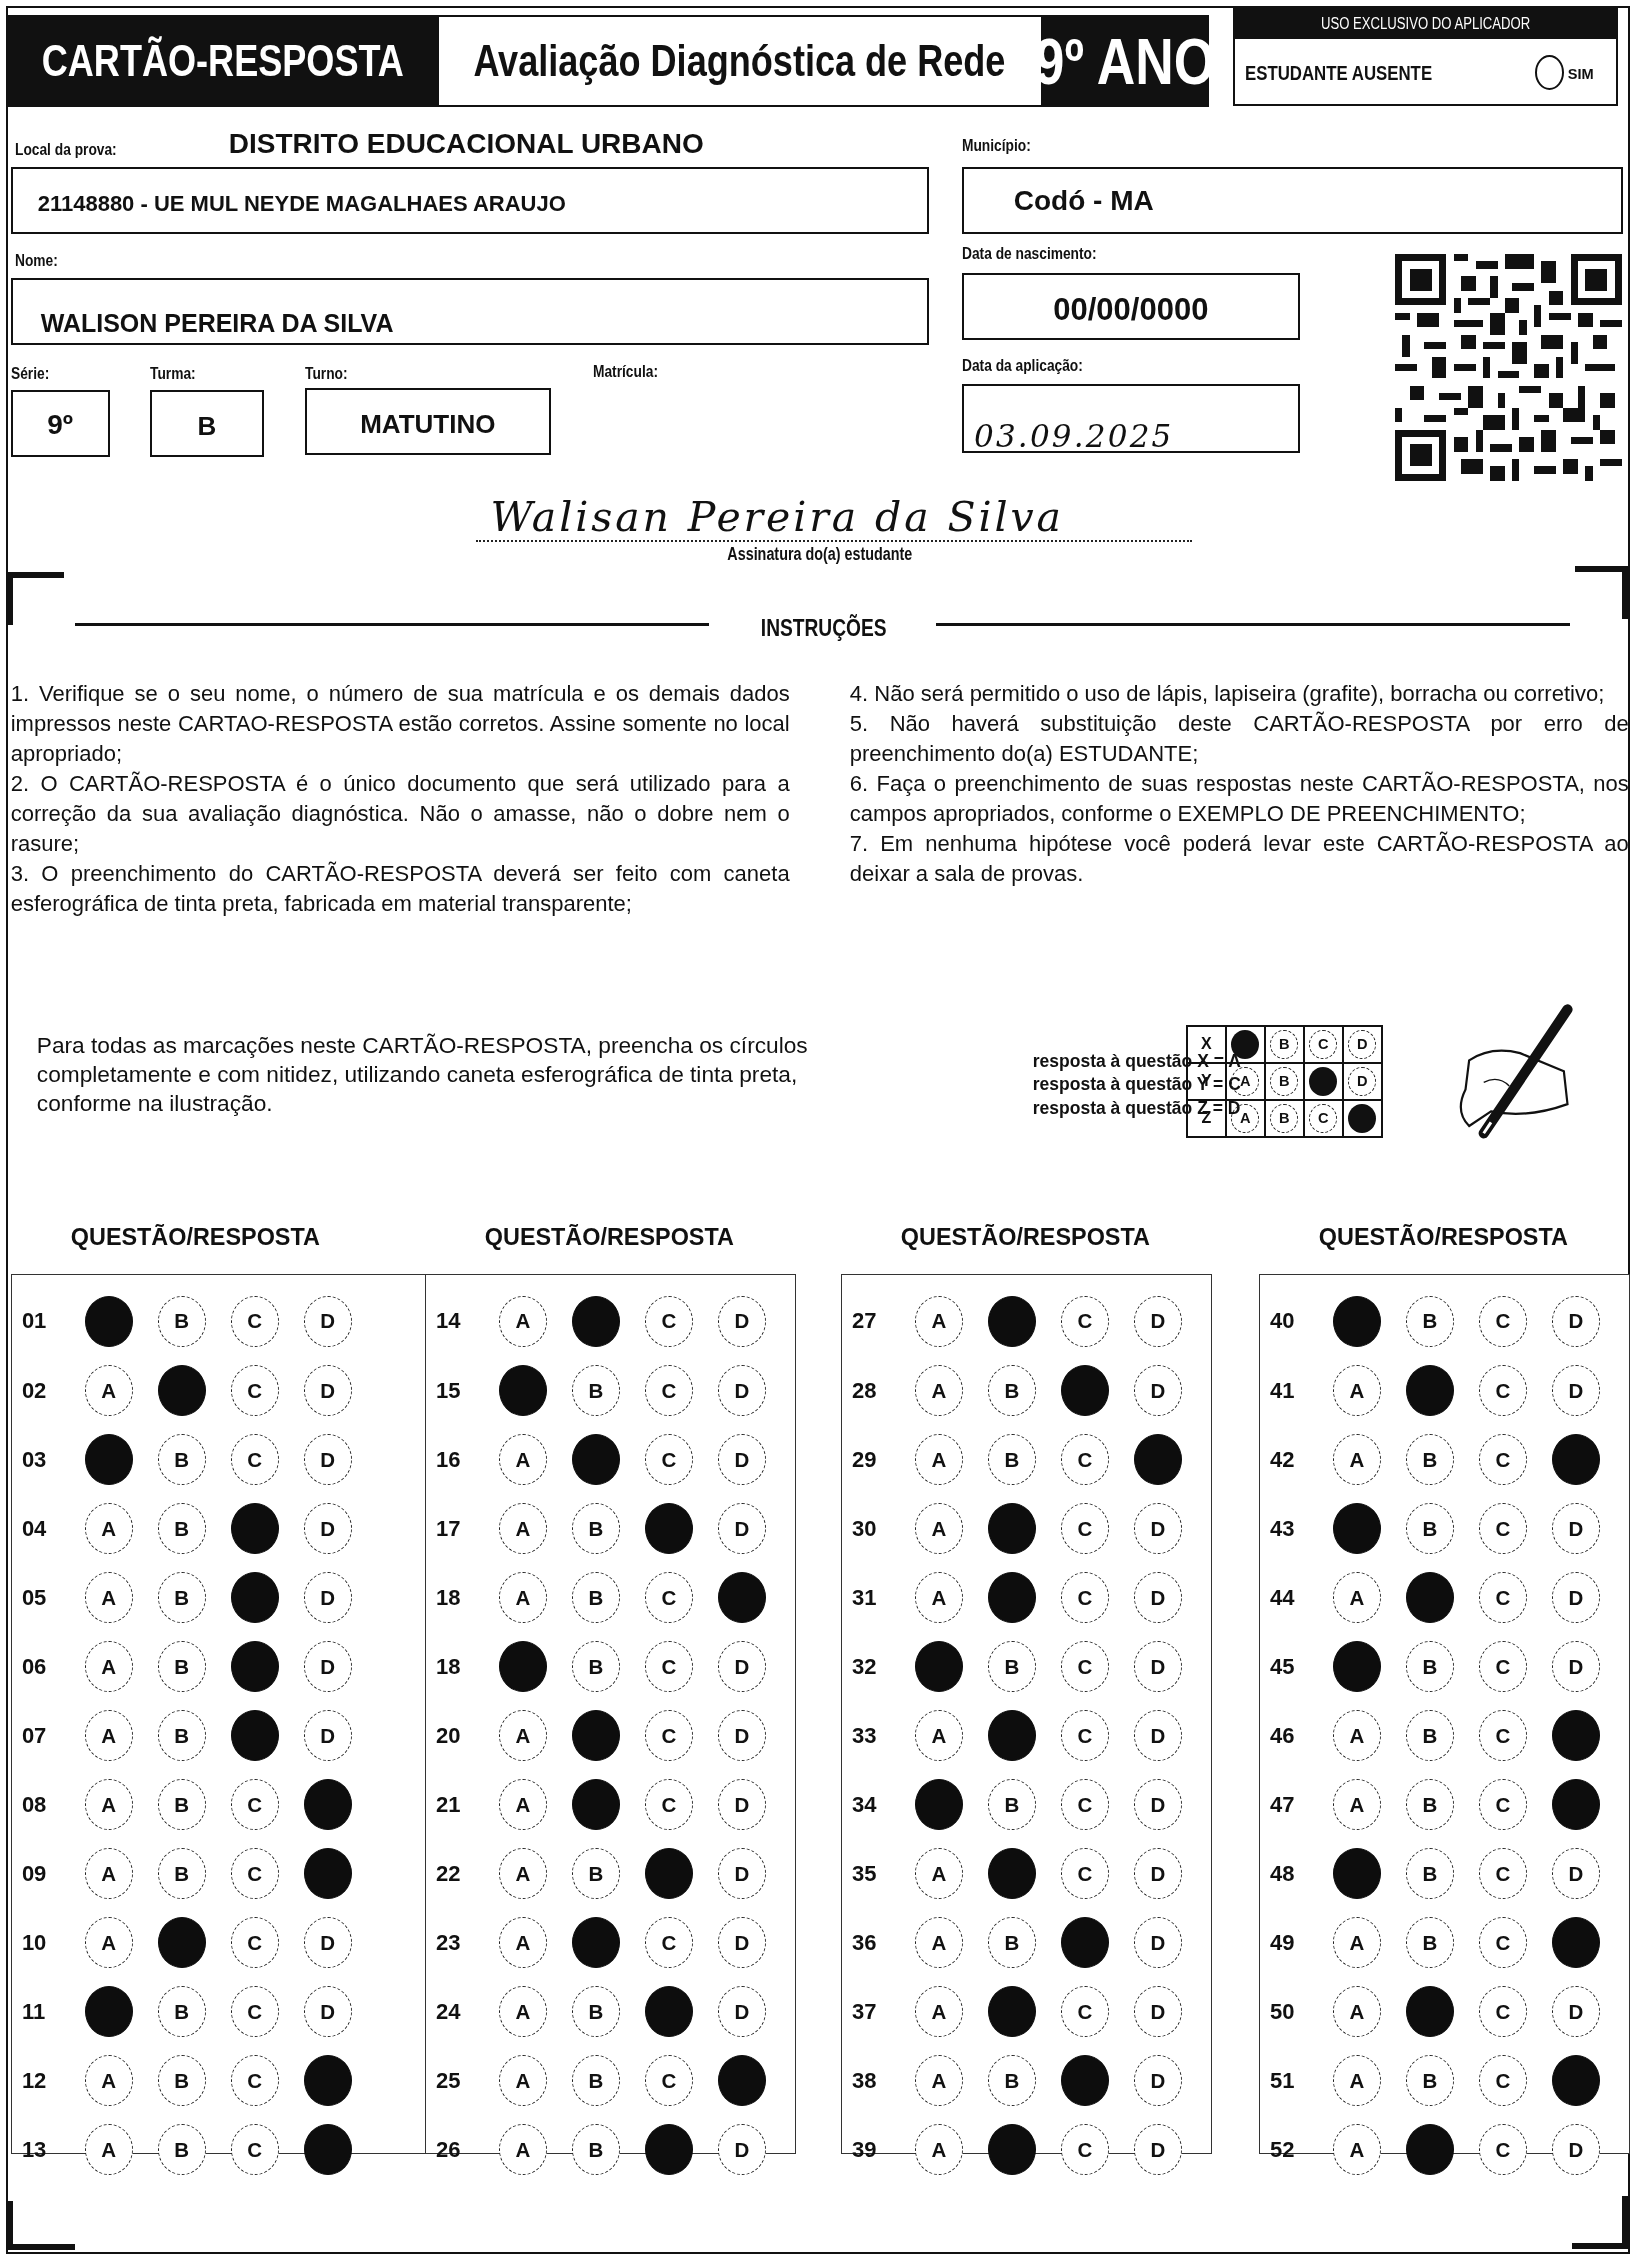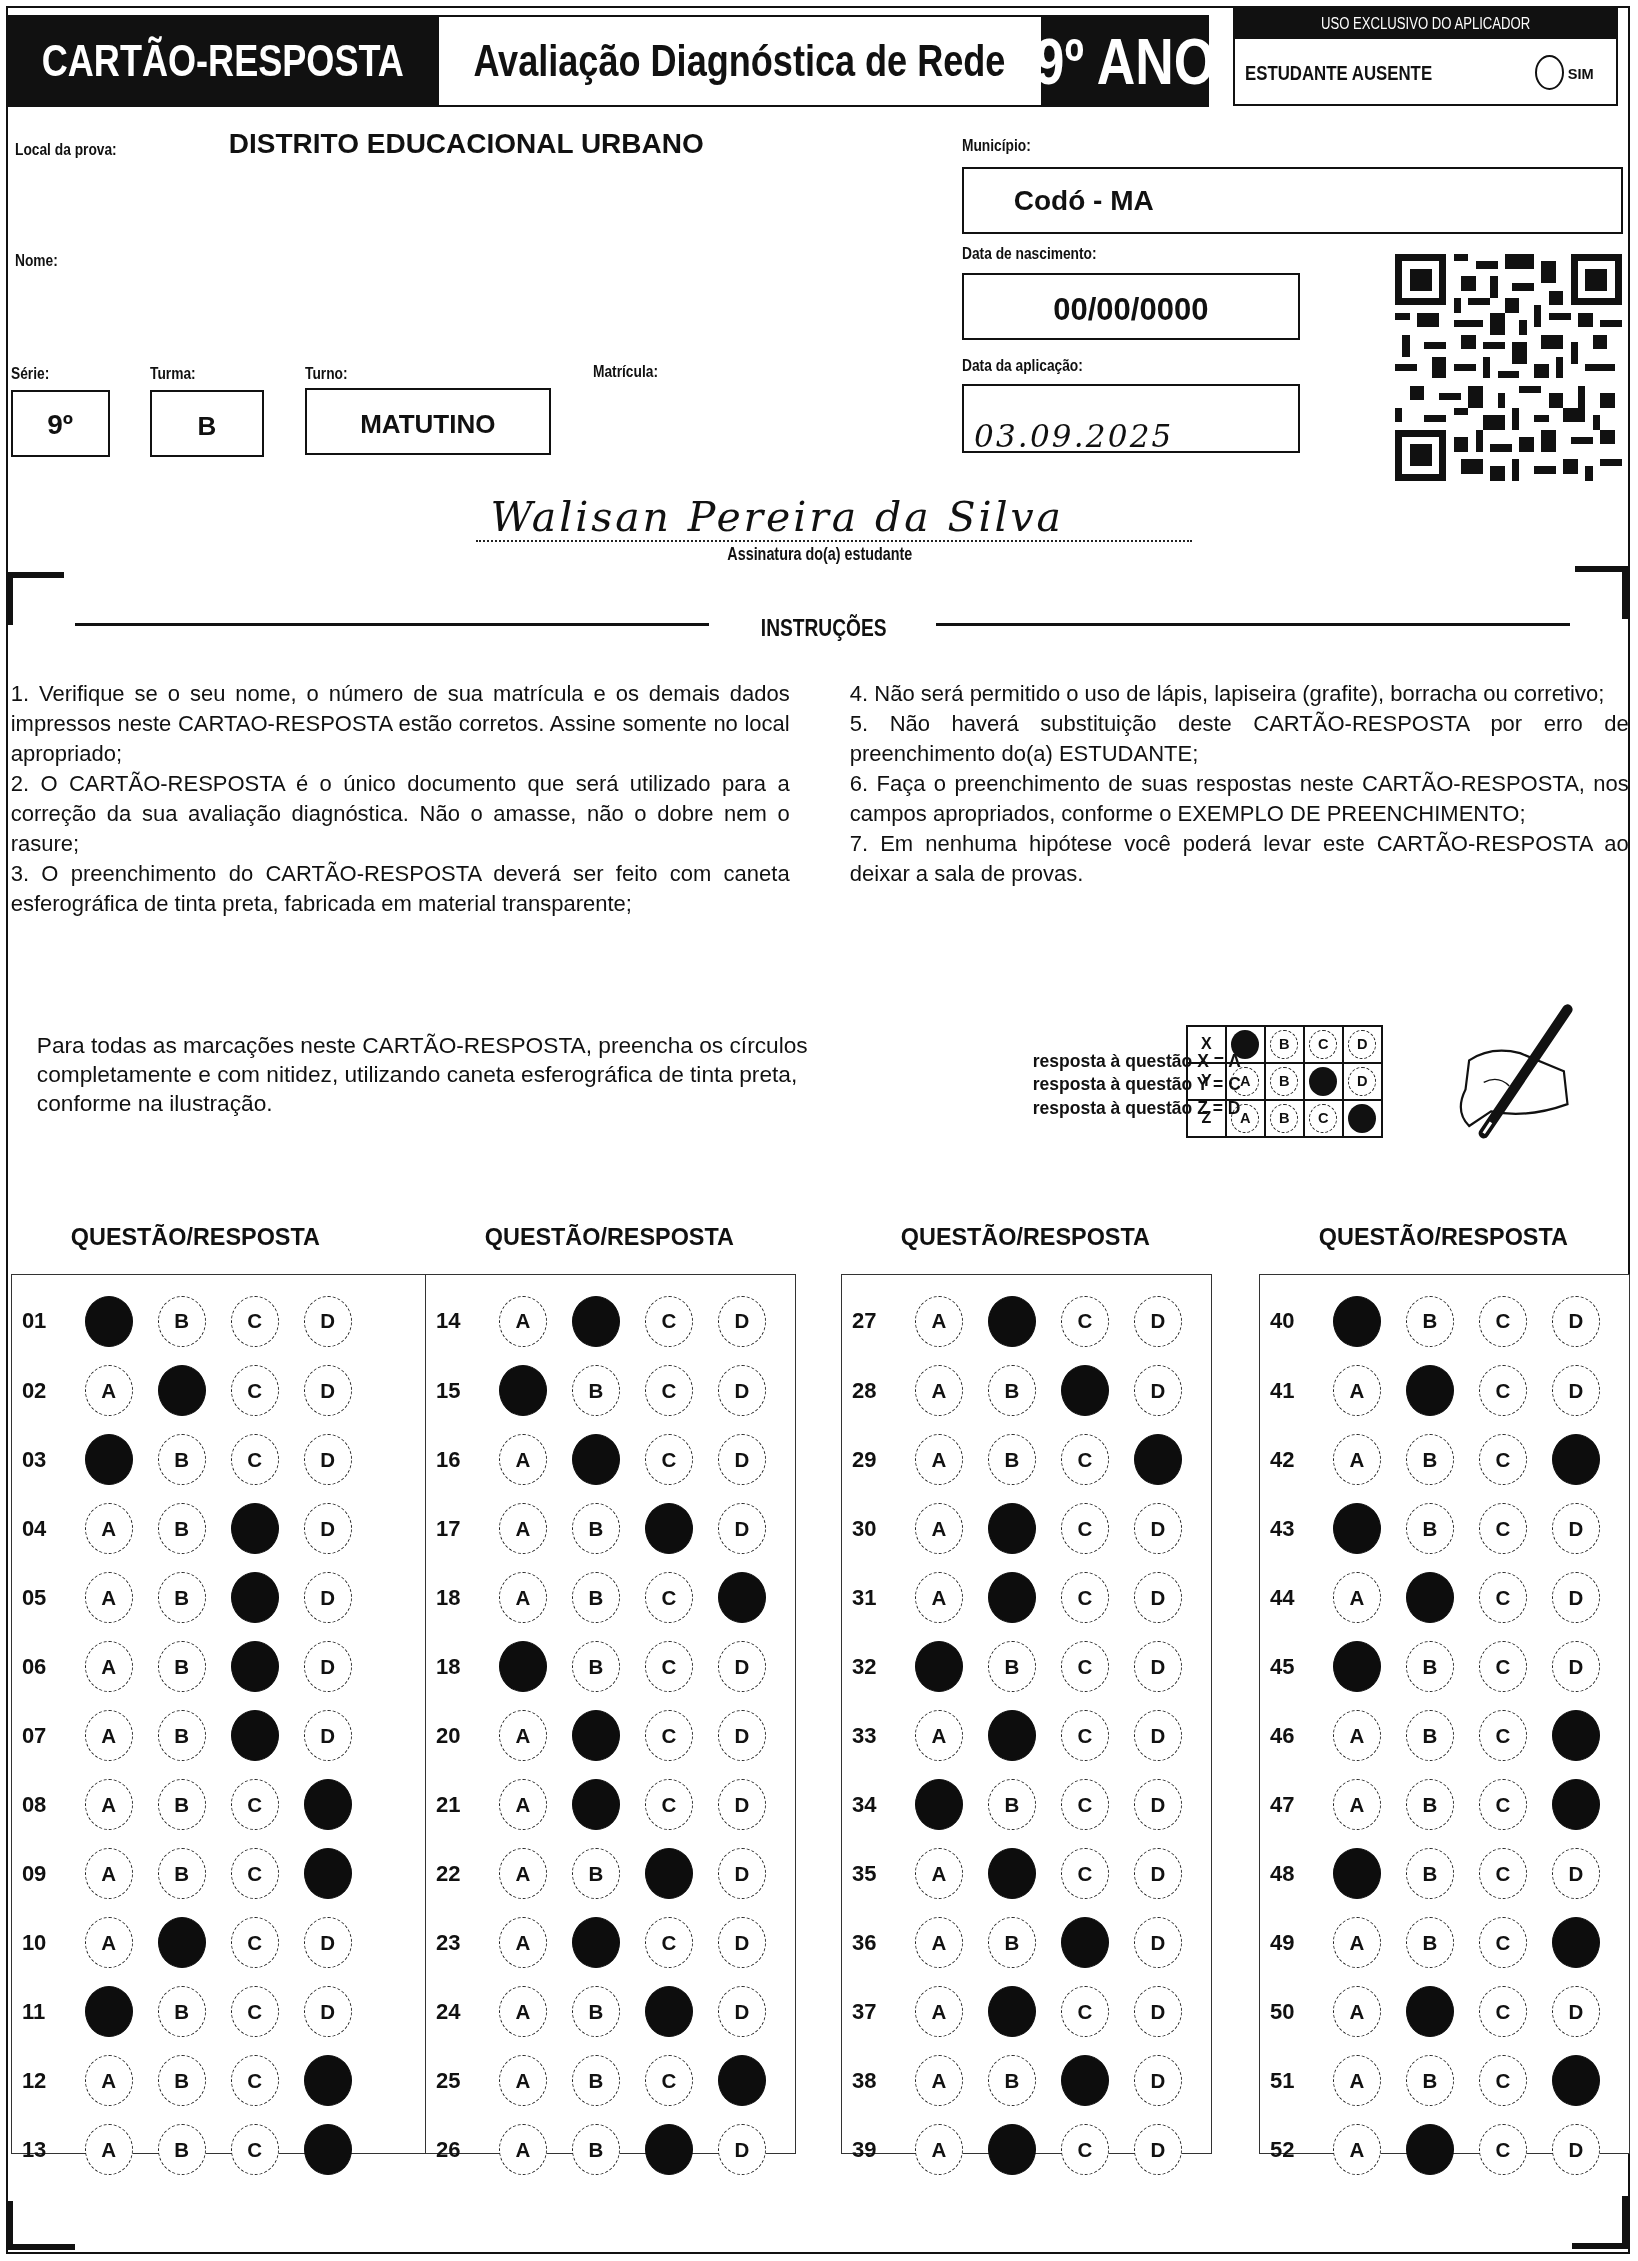--- a/index.html
+++ b/index.html
@@ -53,27 +53,33 @@
     </div>
     <div class="abs" style="left:10.2px; top:51px; font-size:20.5px; font-weight:bold;">
       <span class="cond" style="transform-origin:left center;">ESTUDANTE AUSENTE</span>
     </div>
     <div class="abs" style="left:300px; top:45px; width:29px; height:35px; border:2.2px solid #111; border-radius:50%; box-sizing:border-box; cursor:pointer;"></div>
     <div class="abs" style="left:333px; top:56px; font-size:14.6px; font-weight:bold;">SIM</div>
   </div>
 
   <div class="label" style="left:7.3px; top:133px;">Local da prova:</div>
   <div class="val" style="left:221px; top:120px; font-size:28px;">DISTRITO EDUCACIONAL URBANO</div>
+  <div class="box" style="left:2.9px; top:159px; width:918px; height:67px;">
+    <div class="val" style="left:25px; top:22px; font-size:22px;">21148880 - UE MUL NEYDE MAGALHAES ARAUJO</div>
+  </div>
 
   <div class="label" style="left:954px; top:129px;">Município:</div>
   <div class="box" style="left:954px; top:159px; width:661px; height:67px;">
     <div class="val" style="left:50px; top:16px; font-size:28px;">Codó - MA</div>
   </div>
 
   <div class="label" style="left:7.3px; top:244px;">Nome:</div>
+  <div class="box" style="left:2.9px; top:270px; width:918px; height:67px;">
+    <div class="val" style="left:28px; top:29px; font-size:25px;">WALISON PEREIRA DA SILVA</div>
+  </div>
 
   <div class="label" style="left:954px; top:237px;">Data de nascimento:</div>
   <div class="box" style="left:954px; top:265px; width:338px; height:67px;">
     <div class="val" style="left:0; width:100%; text-align:center; top:17.5px; font-size:31px;">00/00/0000</div>
   </div>
 
   <div class="abs" style="left:1387px; top:246px; width:227px; height:227px;">
     <svg width="227" height="227" viewBox="0 0 31 31" shape-rendering="crispEdges">
       <rect width="31" height="31" fill="#fff"></rect>
       <g fill="#111">

